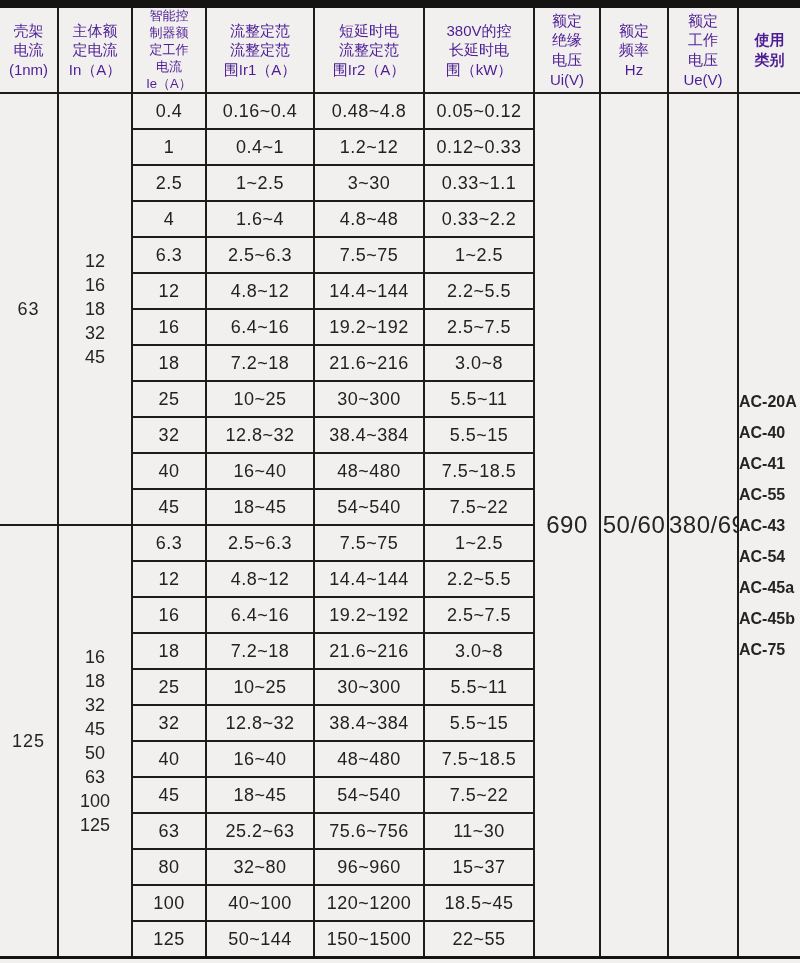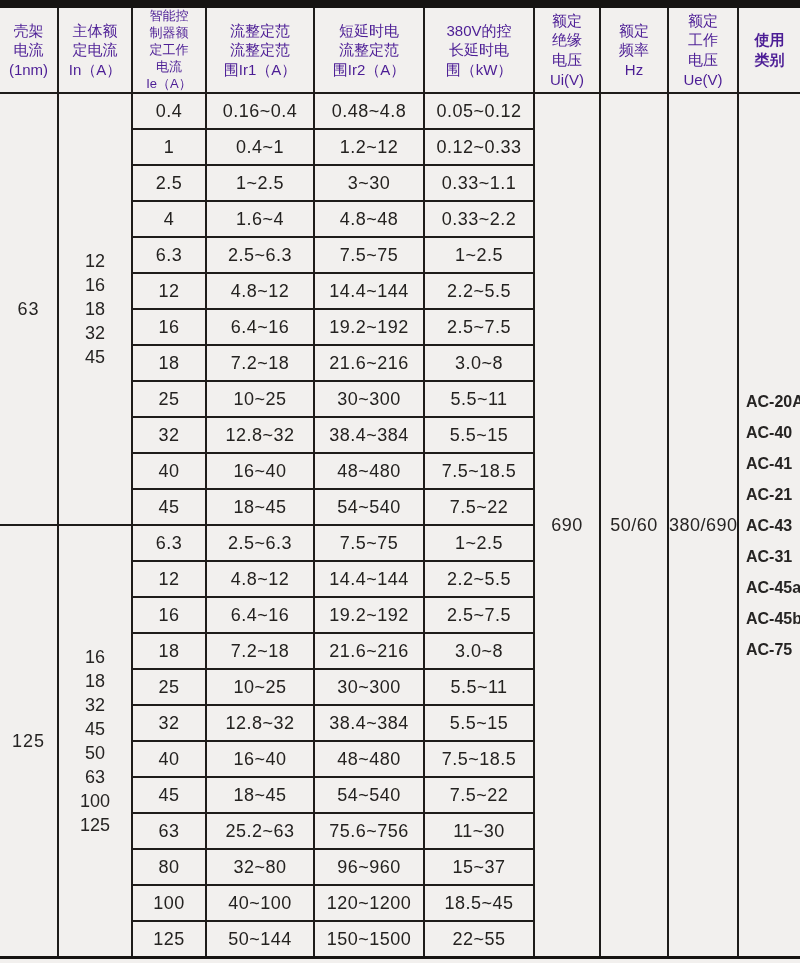--- a/index.html
+++ b/index.html
@@ -55,24 +55,23 @@
     color: #242220;
   }
   td.frame {
     font-size: 18px;
     letter-spacing: 1px;
   }
   td.rated {
     font-size: 18px;
   }
   td.rated .stack-line { line-height: 24px; }
-  td.merged-v { font-size: 18px; letter-spacing: 0.5px; }
+  td.merged-v { font-size: 24px; letter-spacing: 0.5px; }
   td.usecat {
     text-align: left;
-    padding-left: 7px;
     font-size: 16px;
   }
   td.usecat .stack-line { line-height: 31px; }
   .hline { display: block; }
 </style>
 </head>
 <body>
 
 <div class="page">
   <table class="spec">
@@ -159,23 +158,23 @@
           <td class="col3 num">0.16~0.4</td>
           <td class="col4 num">0.48~4.8</td>
           <td class="col5 num">0.05~0.12</td>
           <td class="col6 merged-v" rowspan="24">690</td>
           <td class="col7 merged-v" rowspan="24">50/60</td>
           <td class="col8 merged-v" rowspan="24">380/690</td>
           <td class="col9 usecat" rowspan="24">
             <span class="stack-line hline">AC-20A</span>
             <span class="stack-line hline">AC-40</span>
             <span class="stack-line hline">AC-41</span>
-            <span class="stack-line hline">AC-21</span>
+            <span class="stack-line hline">AC-55</span>
             <span class="stack-line hline">AC-43</span>
-            <span class="stack-line hline">AC-31</span>
+            <span class="stack-line hline">AC-54</span>
             <span class="stack-line hline">AC-45a</span>
             <span class="stack-line hline">AC-45b</span>
             <span class="stack-line hline">AC-75</span>
           </td>
         </tr>
         <tr>
           <td class="col2 num">1</td>
           <td class="col3 num">0.4~1</td>
           <td class="col4 num">1.2~12</td>
           <td class="col5 num">0.12~0.33</td>

